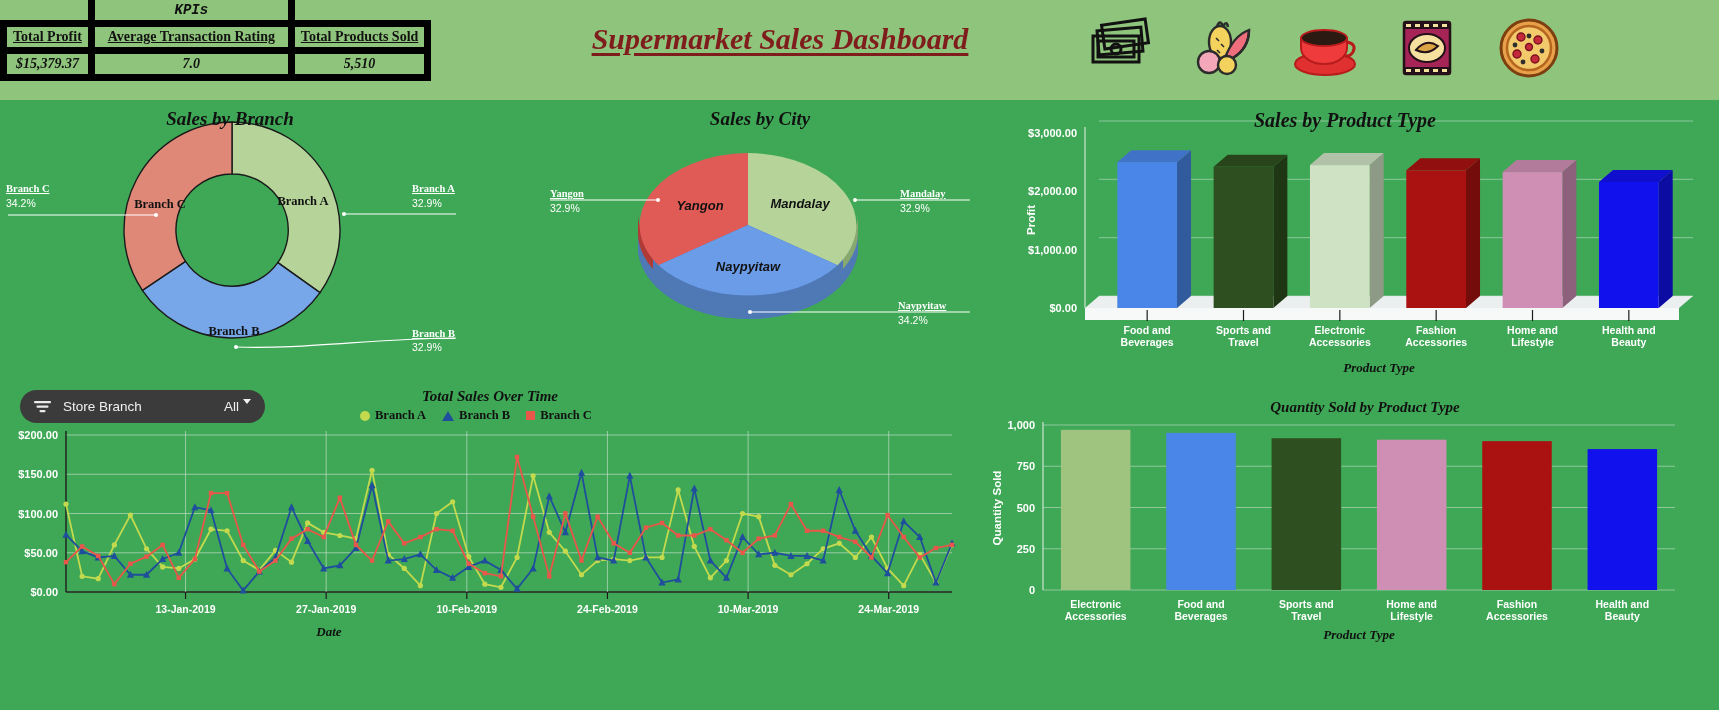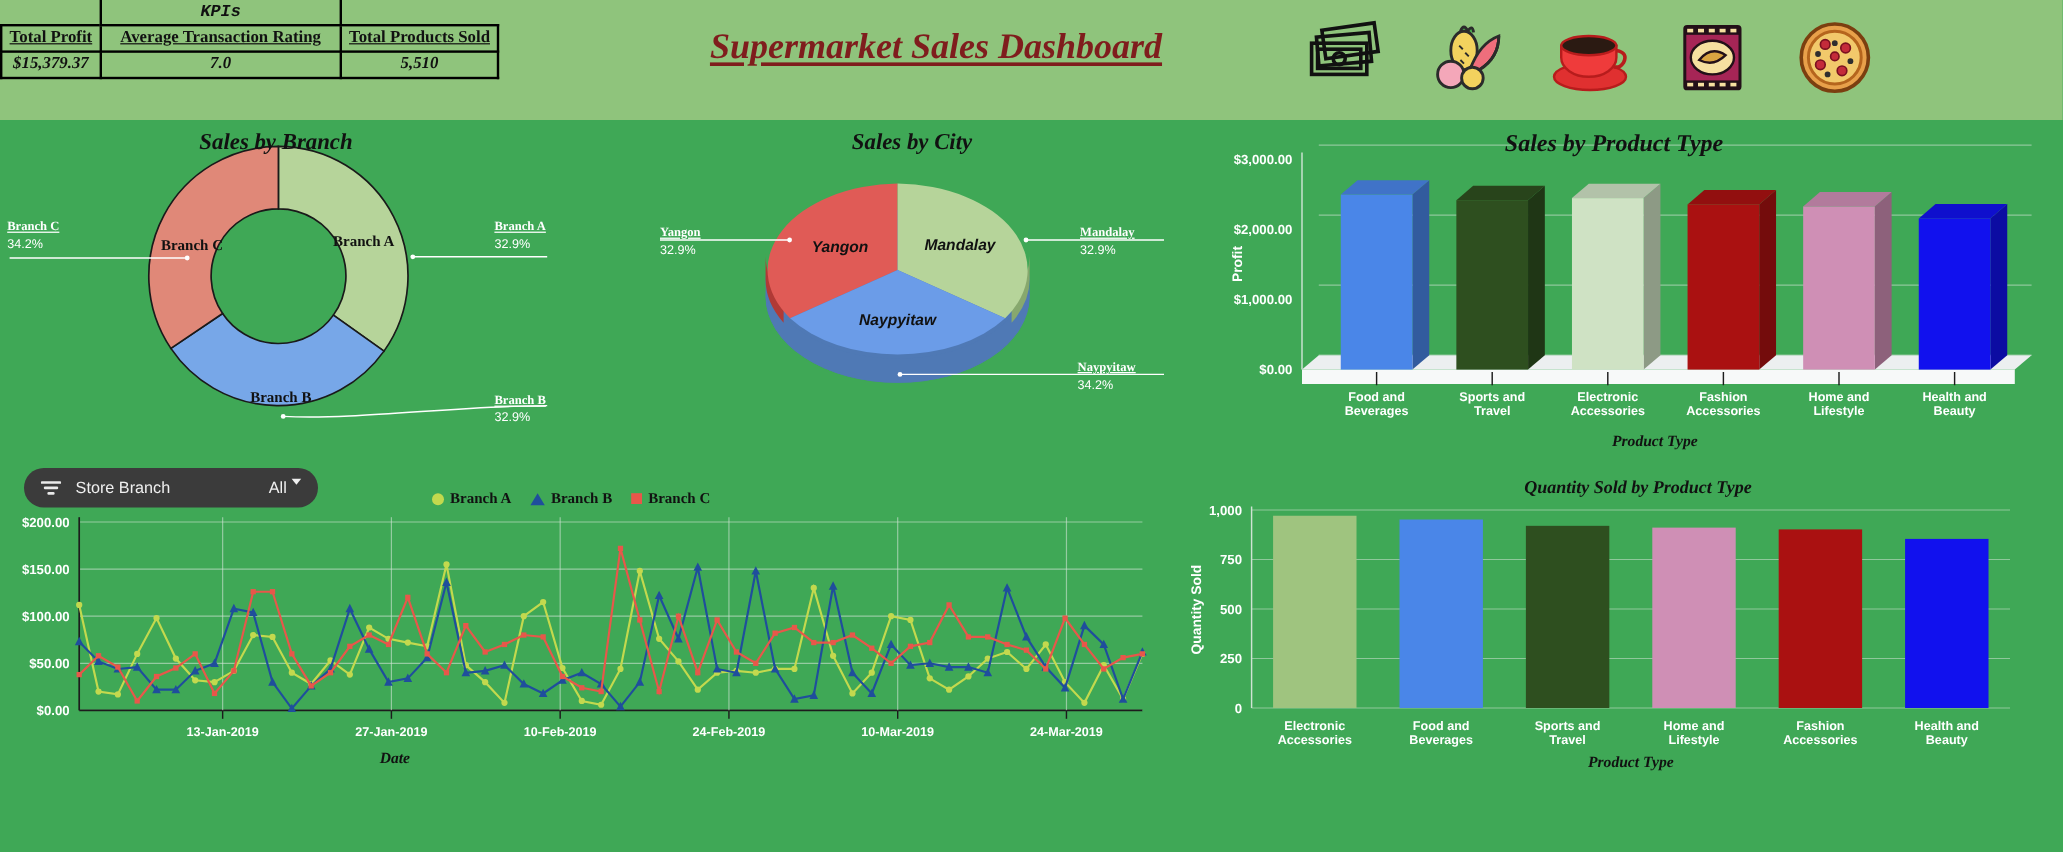--- a/index.html
+++ b/index.html
@@ -14,21 +14,21 @@
   .header {
     position: absolute; left: 0; top: 0; width: 1719px; height: 100px;
     background: #8fc47c;
   }
   .kpi-table {
     position: absolute; left: 0; top: 0;
     border-collapse: collapse;
     font-family: "Liberation Serif", serif;
   }
   .kpi-table td, .kpi-table th {
-    border: 2px solid #000000;
+    border: 7px solid #000000;
     padding: 2px 6px;
     text-align: center;
     font-size: 14px;
     color: #111;
   }
   .kpi-title {
     font-style: italic; font-weight: bold; font-size: 16px;
     border-top: none !important;
     font-family: Liberation Mono, monospace;
   }
@@ -389,20 +389,21 @@
         <text class="cat-lbl" x="542" y="230" text-anchor="middle">Accessories</text>
         <rect x="612.5733333333333" y="59.09" width="69.52" height="140.91" fill="#1111ee"></rect>
         <text class="cat-lbl" x="647.3333333333333" y="218" text-anchor="middle">Health and</text>
         <text class="cat-lbl" x="647.3333333333333" y="230" text-anchor="middle">Beauty</text>
         <text class="axis-lbl" x="26" y="118" text-anchor="middle" transform="rotate(-90 26 118)">Quantity Sold</text>
         <text class="axis-title-i" x="384" y="249" text-anchor="middle">Product Type</text>
       </svg>
   </div>
 
   <div class="line-wrap">
+    <div class="panel-title line-title">Total Sales Over Time</div>
     <svg id="line-svg" width="985" height="330" viewBox="0 0 985 330">
         <line x1="66" y1="212" x2="952" y2="212" stroke="#cfe3d4" stroke-width="1" opacity="0.6"></line>
         <text class="tick-lbl" x="58" y="216" text-anchor="end">$0.00</text>
         <line x1="66" y1="172.75" x2="952" y2="172.75" stroke="#cfe3d4" stroke-width="1" opacity="0.6"></line>
         <text class="tick-lbl" x="58" y="176.75" text-anchor="end">$50.00</text>
         <line x1="66" y1="133.5" x2="952" y2="133.5" stroke="#cfe3d4" stroke-width="1" opacity="0.6"></line>
         <text class="tick-lbl" x="58" y="137.5" text-anchor="end">$100.00</text>
         <line x1="66" y1="94.25" x2="952" y2="94.25" stroke="#cfe3d4" stroke-width="1" opacity="0.6"></line>
         <text class="tick-lbl" x="58" y="98.25" text-anchor="end">$150.00</text>
         <line x1="66" y1="55" x2="952" y2="55" stroke="#cfe3d4" stroke-width="1" opacity="0.6"></line>

